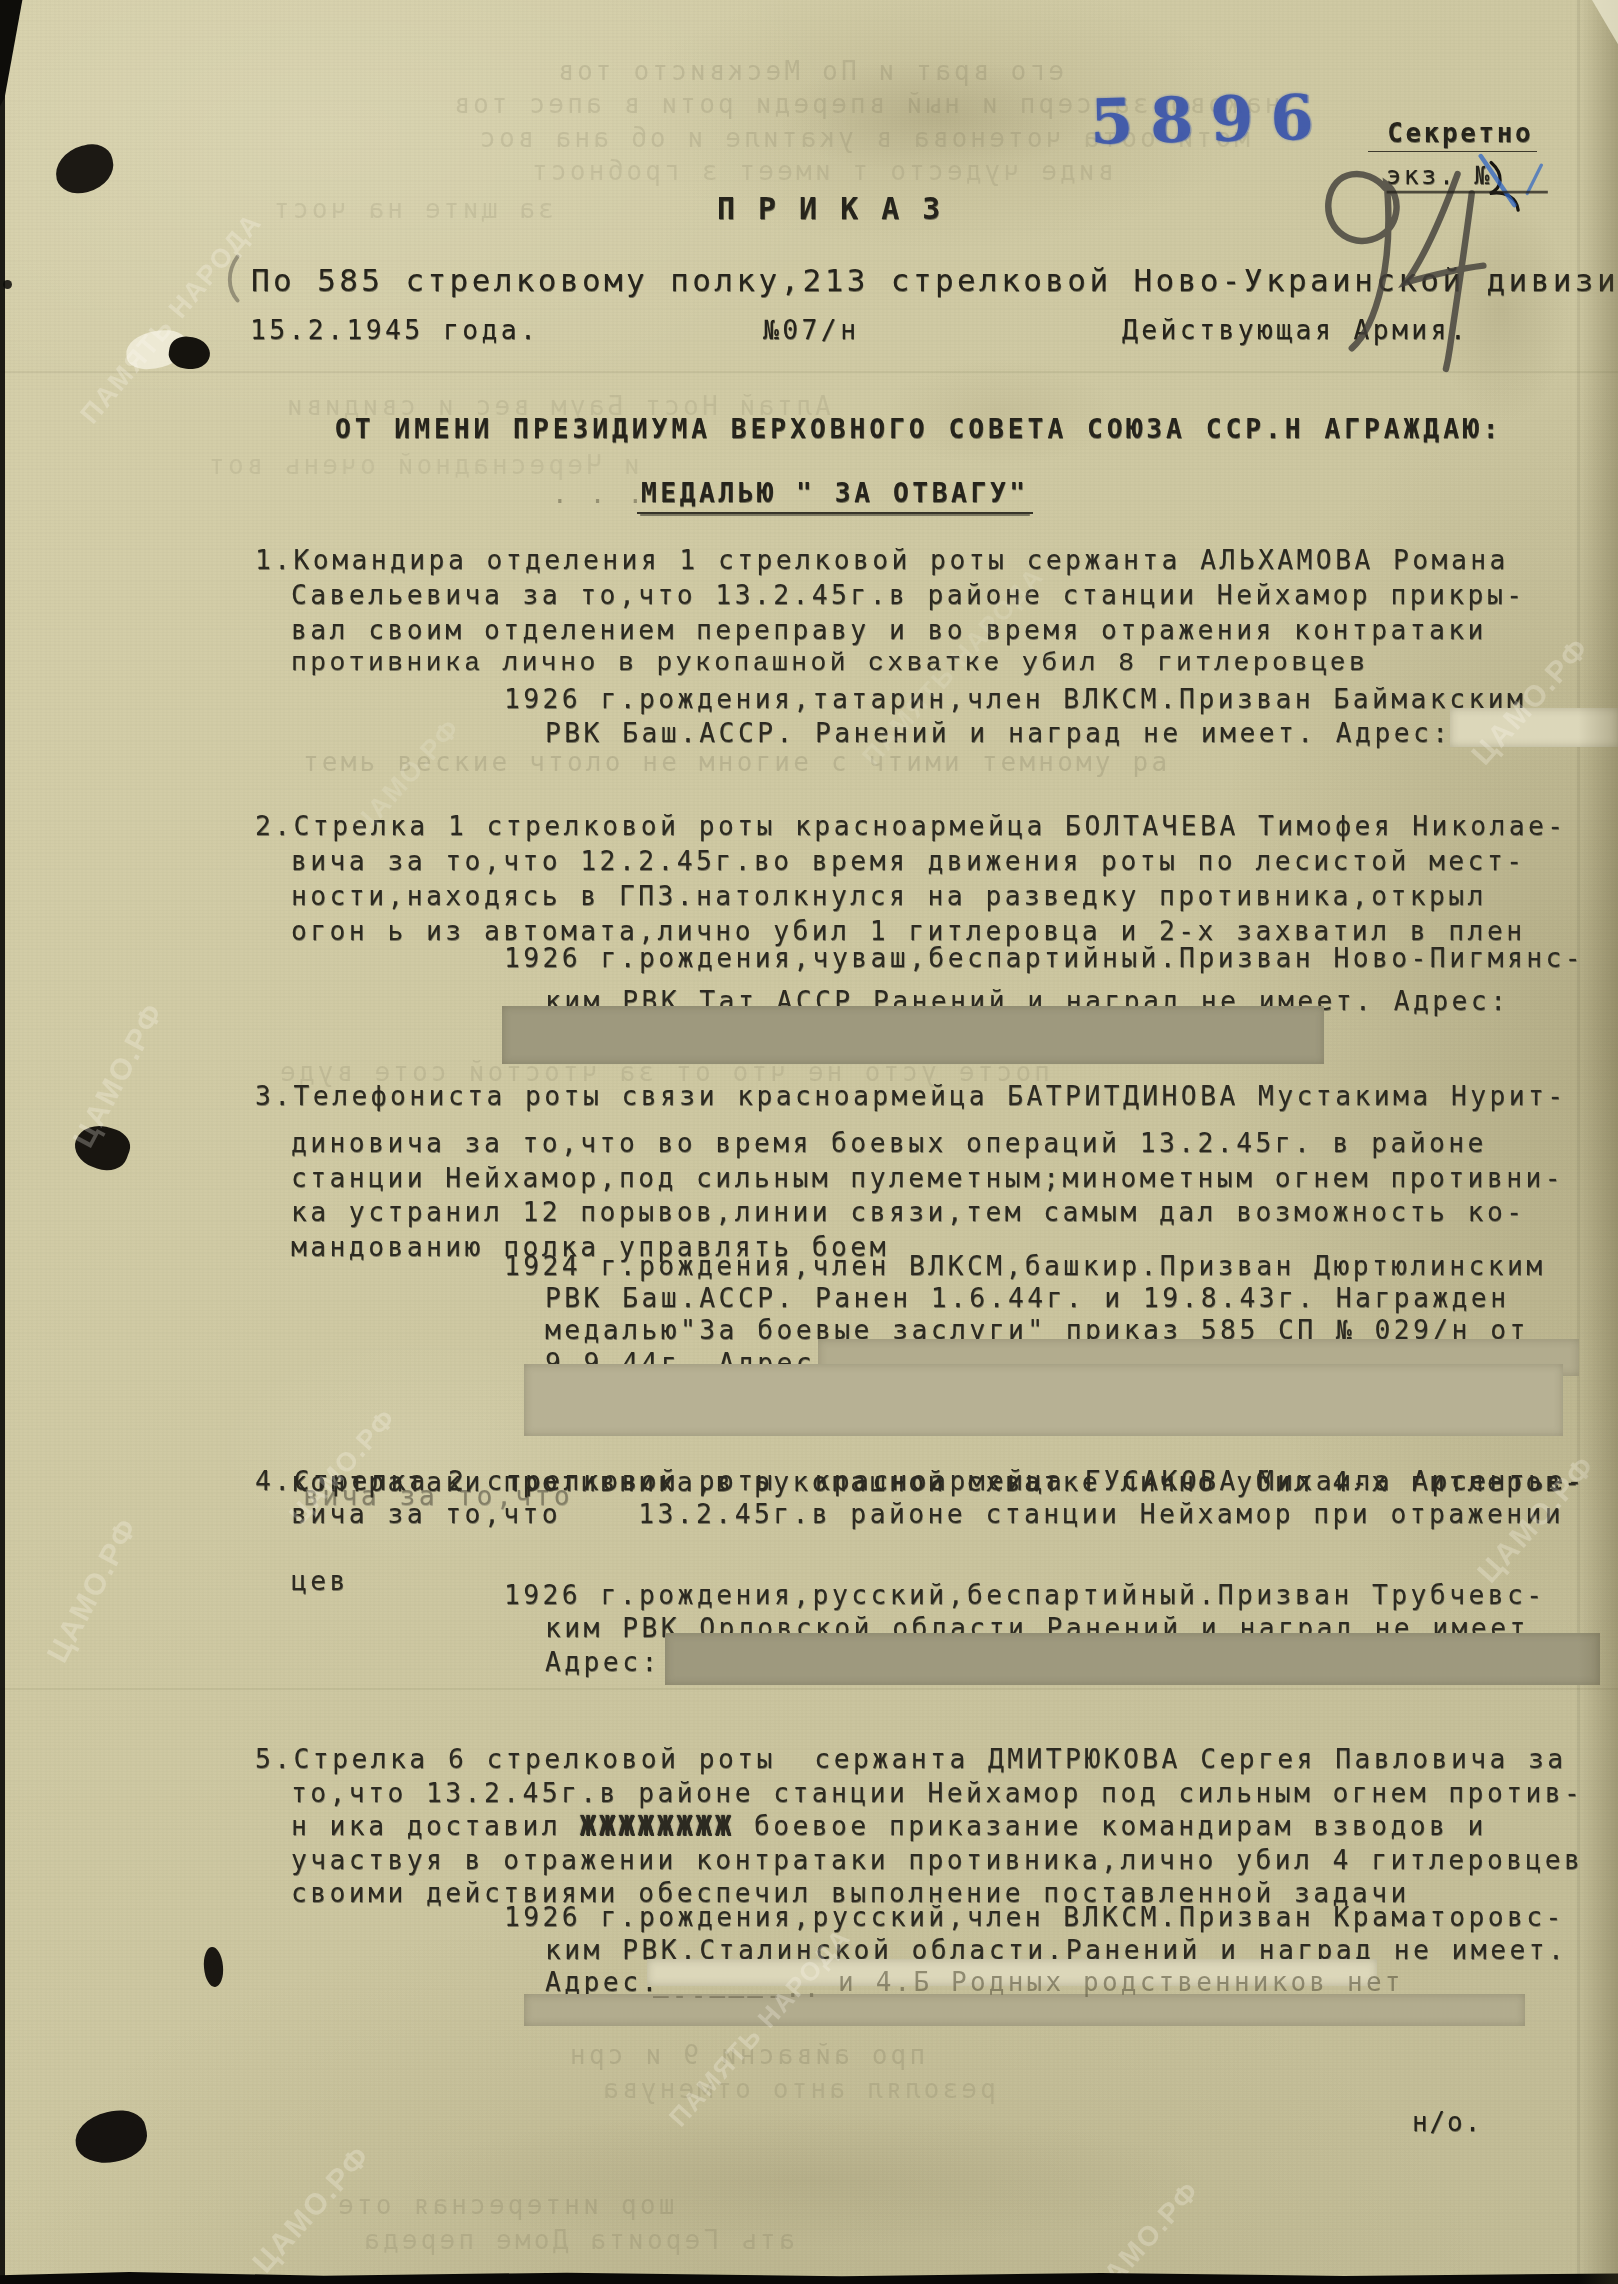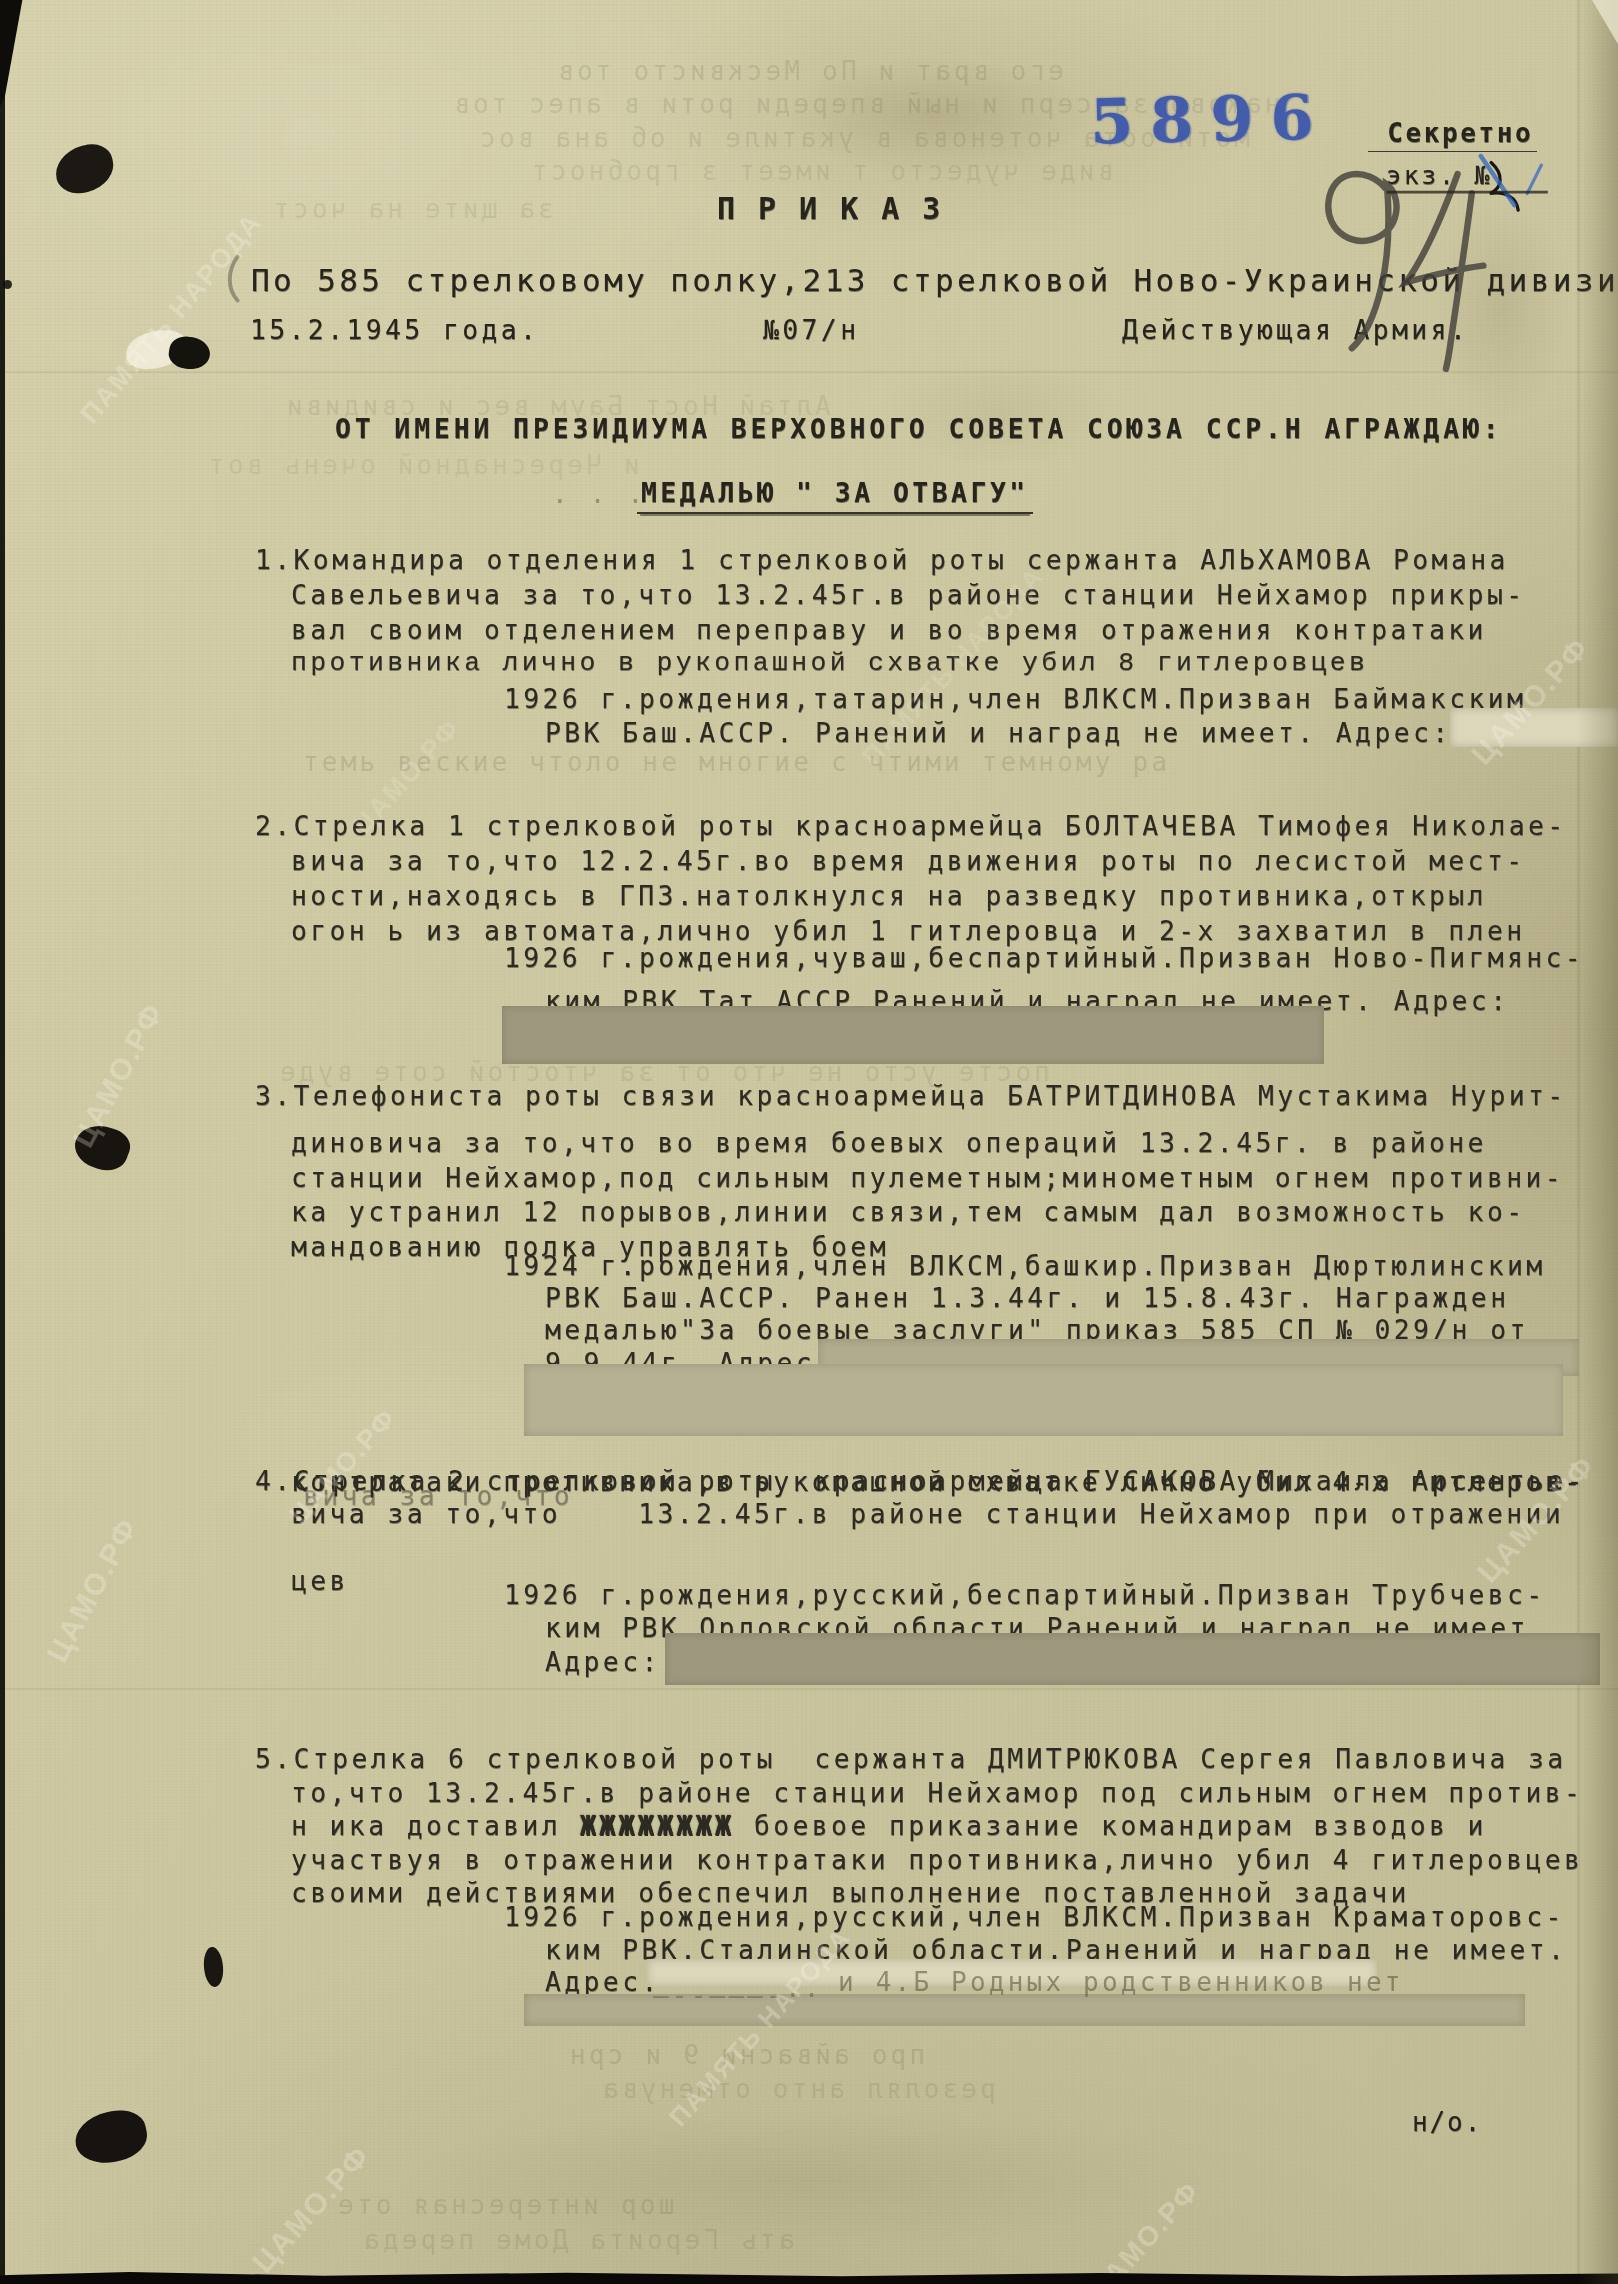--- a/index.html
+++ b/index.html
@@ -113,21 +113,21 @@
       <div class="t " style="left: 291px; top: 881px;">ности,находясь в ГПЗ.натолкнулся на разведку противника,открыл</div>
       <div class="t " style="left: 291px; top: 916px;">огон ь из автомата,лично убил 1 гитлеровца и 2-х захватил в плен</div>
       <div class="t " style="left: 504px; top: 943px;">1926 г.рождения,чуваш,беспартийный.Призван Ново-Пигмянс-</div>
       <div class="t " style="left: 545px; top: 975px; margin-top: 11px;">ким РВК.Тат.АССР.Ранений и наград не имеет. Адрес:</div>
       <div class="t " style="left: 255px; top: 1081px;">3.Телефониста роты связи красноармейца БАТРИТДИНОВА Мустакима Нурит-</div>
       <div class="t " style="left: 291px; top: 1128px;">диновича за то,что во время боевых операций 13.2.45г. в районе</div>
       <div class="t " style="left: 291px; top: 1163px;">станции Нейхамор,под сильным пулеметным;минометным огнем противни-</div>
       <div class="t " style="left: 291px; top: 1197px;">ка устранил 12 порывов,линии связи,тем самым дал возможность ко-</div>
       <div class="t " style="left: 291px; top: 1232px;">мандованию полка управлять боем</div>
       <div class="t " style="left: 504px; top: 1251px;">1924 г.рождения,член ВЛКСМ,башкир.Призван Дюртюлинским</div>
-      <div class="t " style="left: 545px; top: 1283px;">РВК Баш.АССР. Ранен 1.3.44г. и 15.8.43г. Награжден</div>
+      <div class="t " style="left: 545px; top: 1283px;">РВК Баш.АССР. Ранен 1.6.44г. и 19.8.43г. Награжден</div>
       <div class="t " style="left: 545px; top: 1315px;">медалью"За боевые заслуги" приказ 585 СП № 029/н от</div>
       <div class="t " style="left: 545px; top: 1348px;">9.9.44г. Адрес:</div>
       <div class="t " style="left: 255px; top: 1466px;">4.Стрелка 2 стрелковой роты  красноармейца ГУСАКОВА Михаила Арсентье-</div>
       <div class="t dbl" style="left: 303px; top: 1481px;">вича за то,что</div>
       <div class="t " style="left: 291px; top: 1499px;">вича за то,что    13.2.45г.в районе станции Нейхамор при отражении</div>
       <div class="t " style="left: 291px; top: 1467px;">контратаки противника,в рукопашной схватке лично убил 4-х гитлеров-</div>
       <div class="t " style="left: 291px; top: 1566px;">цев</div>
       <div class="t " style="left: 504px; top: 1580px;">1926 г.рождения,русский,беспартийный.Призван Трубчевс-</div>
       <div class="t " style="left: 545px; top: 1613px;">ким РВК Орловской области.Ранений и наград не имеет.</div>
       <div class="t " style="left: 545px; top: 1647px;">Адрес:</div>

